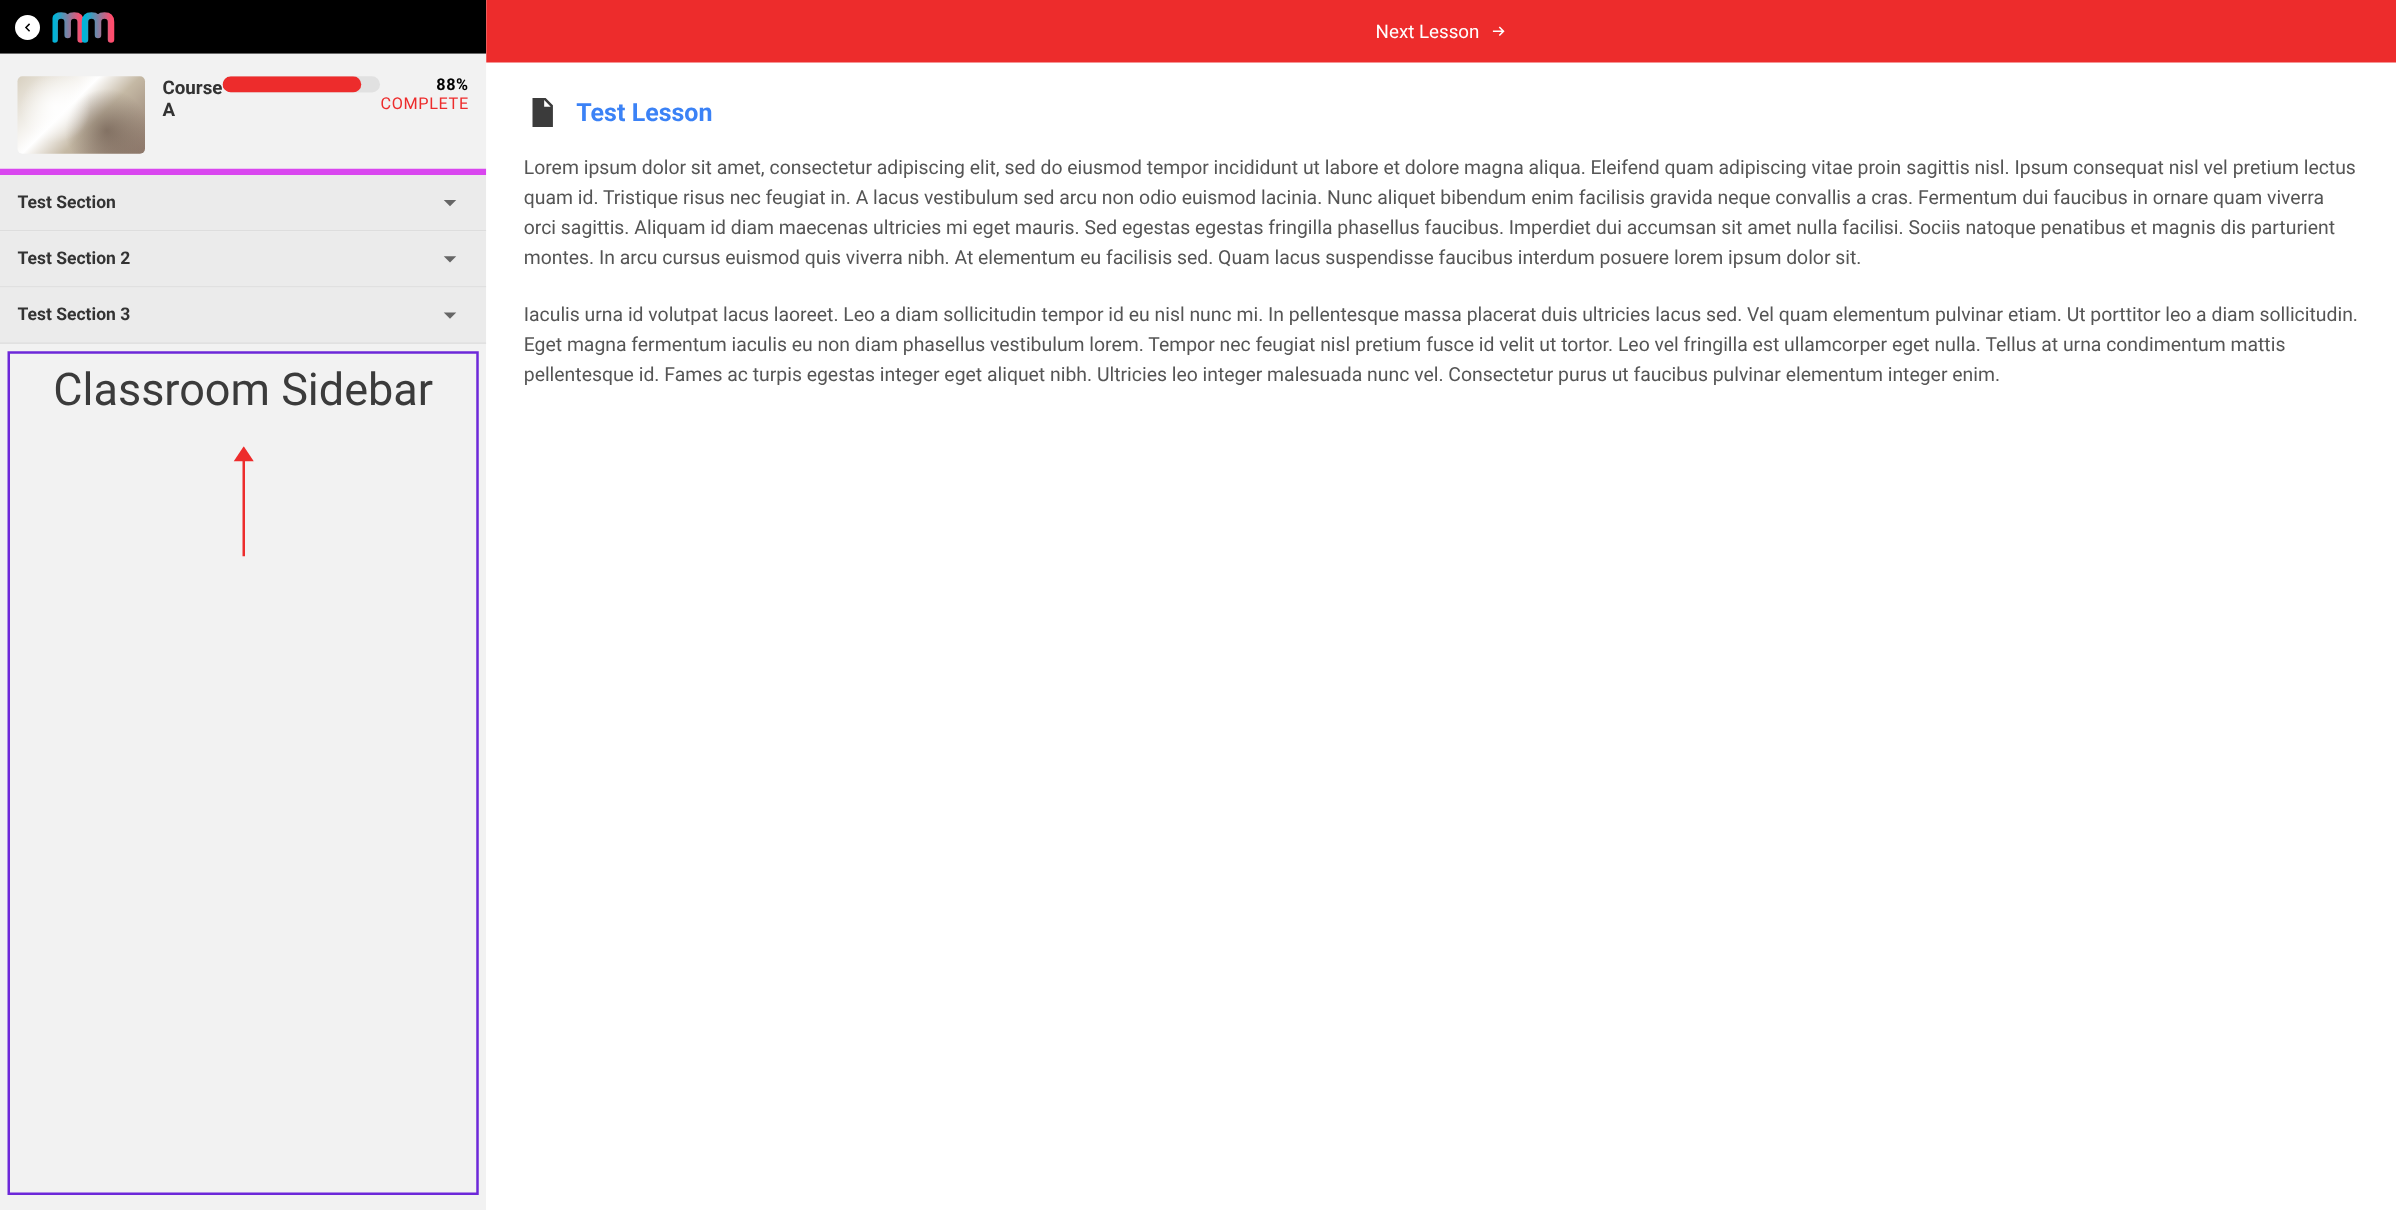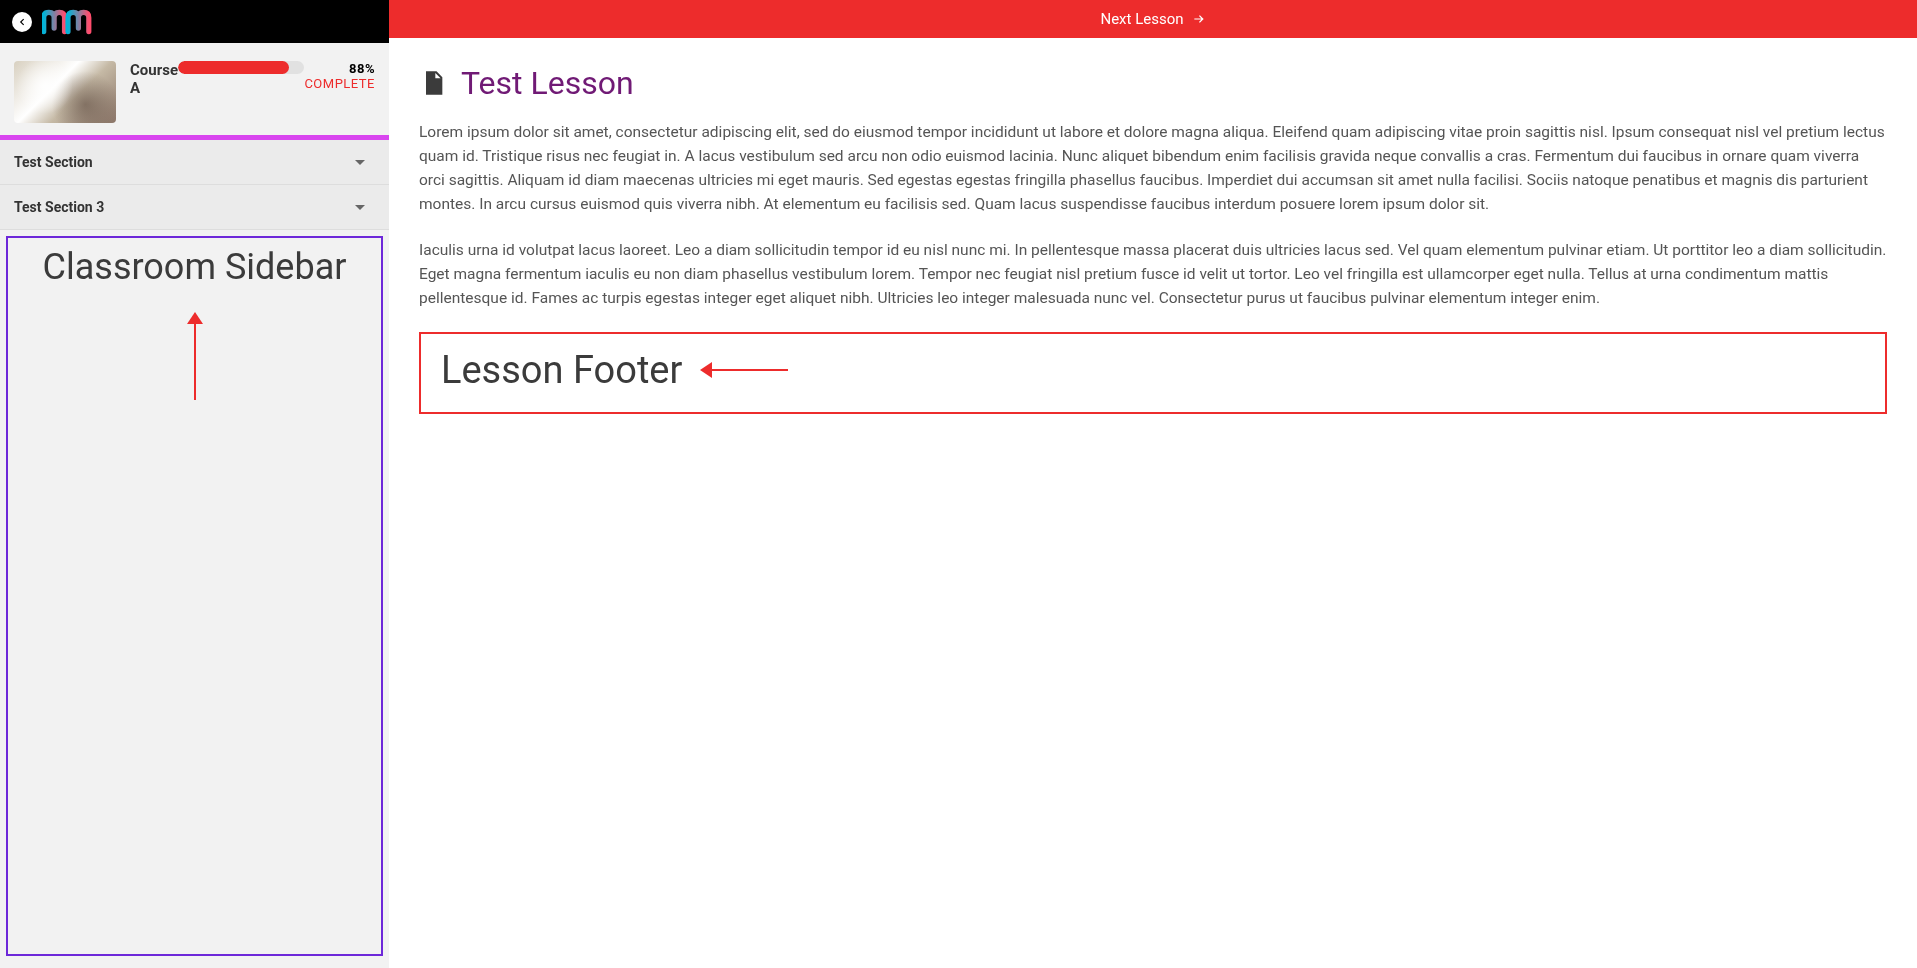--- a/index.html
+++ b/index.html
@@ -153,21 +153,21 @@
       margin-top: 24px;
     }
 
     .main {
       flex: 1;
       display: flex;
       flex-direction: column;
       background: #fff;
     }
     .next-bar {
-      height: 38px;
+      height: 50px;
       background: #ed2c2c;
       display: flex;
       align-items: center;
       justify-content: center;
       gap: 8px;
       cursor: pointer;
       color: #fff;
       font-size: 15px;
     }
     .next-bar svg {
@@ -201,23 +201,23 @@
       display: flex;
       align-items: center;
       gap: 14px;
       margin-bottom: 18px;
     }
     .doc-icon {
       width: 28px;
       height: 28px;
     }
     .lesson-title {
-      font-size: 32px;
-      font-weight: 400;
-      color: #701a75;
+      font-size: 20px;
+      font-weight: 700;
+      color: #3b82f6;
     }
     .lesson-body p {
       font-size: 15.5px;
       color: #555;
       line-height: 1.55;
       margin-bottom: 22px;
     }
     .lesson-footer-box {
       margin-top: 10px;
       margin-bottom: 0;
@@ -260,20 +260,24 @@
       </div>
     </div>
   </div>
 
   <div class="sections">
     <div class="section-item">
       <span class="section-label">Test Section</span>
       <span class="section-caret"></span>
     </div>
     <div class="section-item">
+      <span class="section-label">Test Section 2</span>
+      <span class="section-caret"></span>
+    </div>
+    <div class="section-item">
       <span class="section-label">Test Section 3</span>
       <span class="section-caret"></span>
     </div>
   </div>
 
   <div class="classroom-sidebar-box">
     <div class="classroom-sidebar-label">Classroom Sidebar</div>
     <svg class="up-arrow" width="20" height="90" viewBox="0 0 20 90">
       <line x1="10" y1="88" x2="10" y2="6" stroke="#ed2c2c" stroke-width="2"></line>
       <polygon points="10,0 2,12 18,12" fill="#ed2c2c"></polygon>
@@ -296,21 +300,14 @@
         <path fill="#3b3b3b" d="M6 2h9l5 5v15H6V2zm8 1.5V8h4.5L14 3.5zM8 12h10v2H8v-2zm0 4h10v2H8v-2z"></path>
       </svg>
       <div class="lesson-title">Test Lesson</div>
     </div>
 
     <div class="lesson-body">
       <p>Lorem ipsum dolor sit amet, consectetur adipiscing elit, sed do eiusmod tempor incididunt ut labore et dolore magna aliqua. Eleifend quam adipiscing vitae proin sagittis nisl. Ipsum consequat nisl vel pretium lectus quam id. Tristique risus nec feugiat in. A lacus vestibulum sed arcu non odio euismod lacinia. Nunc aliquet bibendum enim facilisis gravida neque convallis a cras. Fermentum dui faucibus in ornare quam viverra orci sagittis. Aliquam id diam maecenas ultricies mi eget mauris. Sed egestas egestas fringilla phasellus faucibus. Imperdiet dui accumsan sit amet nulla facilisi. Sociis natoque penatibus et magnis dis parturient montes. In arcu cursus euismod quis viverra nibh. At elementum eu facilisis sed. Quam lacus suspendisse faucibus interdum posuere lorem ipsum dolor sit.</p>
       <p>Iaculis urna id volutpat lacus laoreet. Leo a diam sollicitudin tempor id eu nisl nunc mi. In pellentesque massa placerat duis ultricies lacus sed. Vel quam elementum pulvinar etiam. Ut porttitor leo a diam sollicitudin. Eget magna fermentum iaculis eu non diam phasellus vestibulum lorem. Tempor nec feugiat nisl pretium fusce id velit ut tortor. Leo vel fringilla est ullamcorper eget nulla. Tellus at urna condimentum mattis pellentesque id. Fames ac turpis egestas integer eget aliquet nibh. Ultricies leo integer malesuada nunc vel. Consectetur purus ut faucibus pulvinar elementum integer enim.</p>
     </div>
 
-    <div class="lesson-footer-box">
-      <div class="lesson-footer-title">Lesson Footer</div>
-      <svg class="left-arrow-svg" width="90" height="20" viewBox="0 0 90 20">
-        <line x1="88" y1="10" x2="6" y2="10" stroke="#ed2c2c" stroke-width="2"></line>
-        <polygon points="0,10 12,2 12,18" fill="#ed2c2c"></polygon>
-      </svg>
-    </div>
   </div>
 </div>
 
 </body></html>

